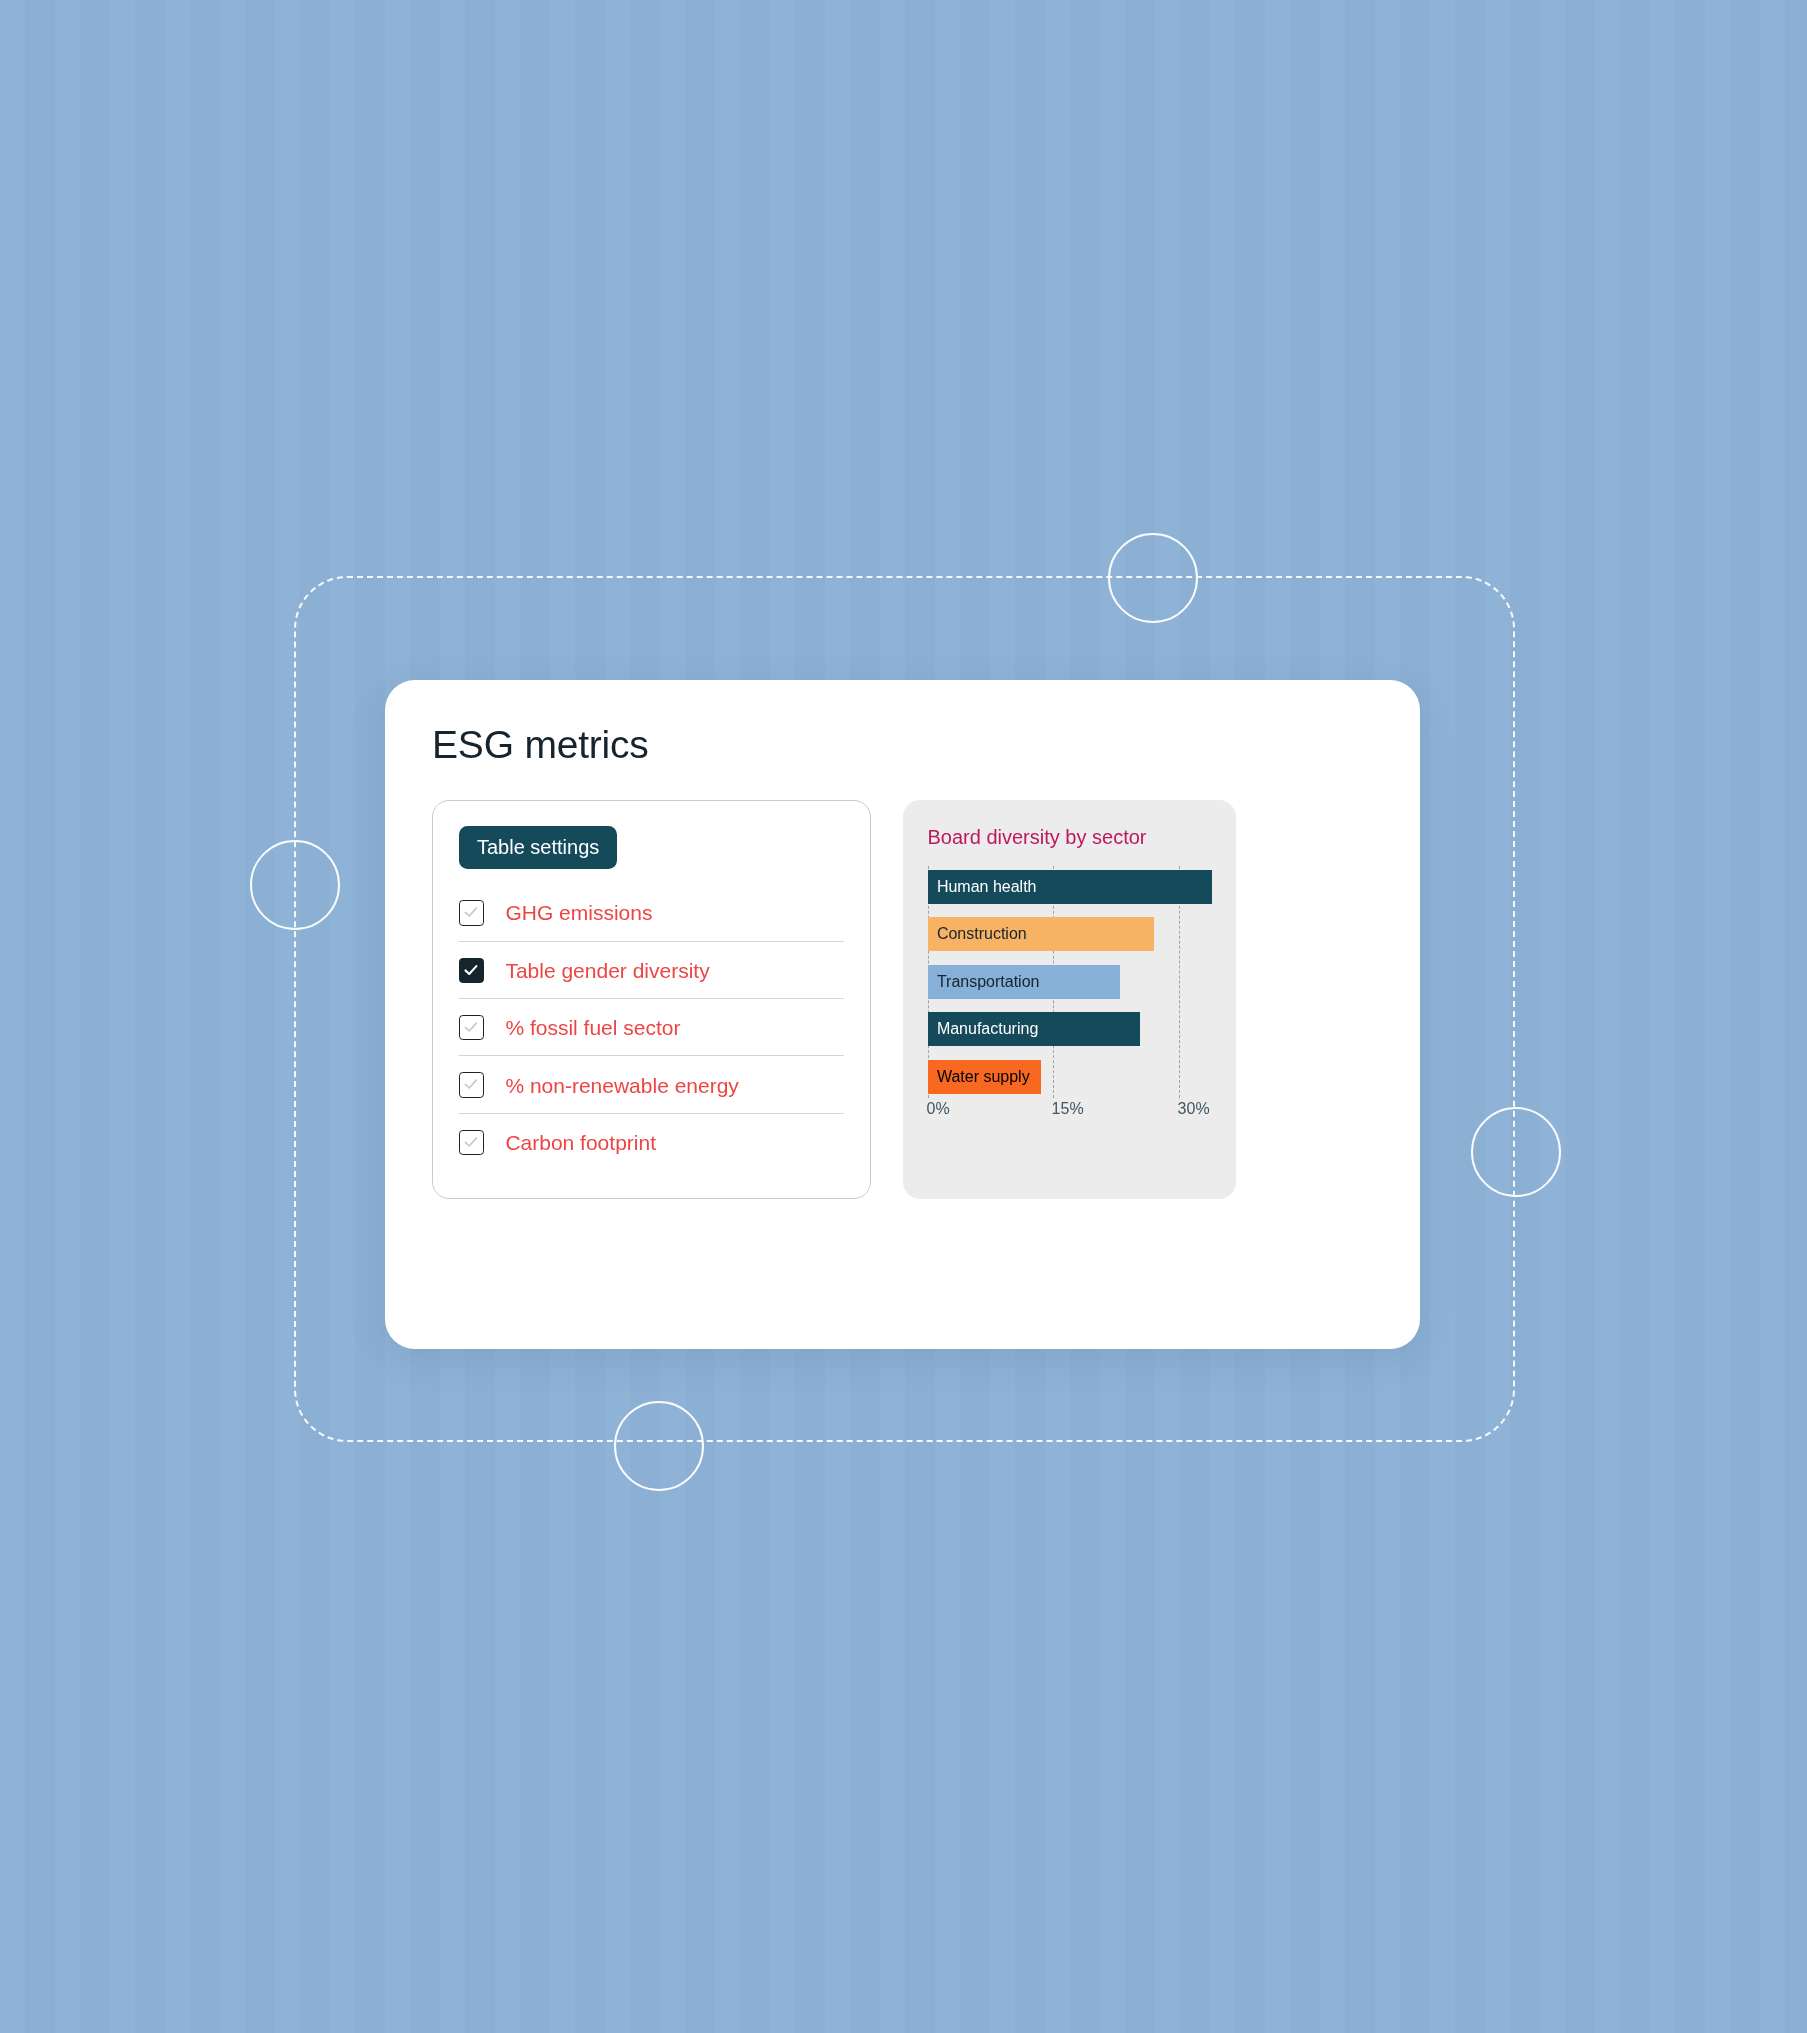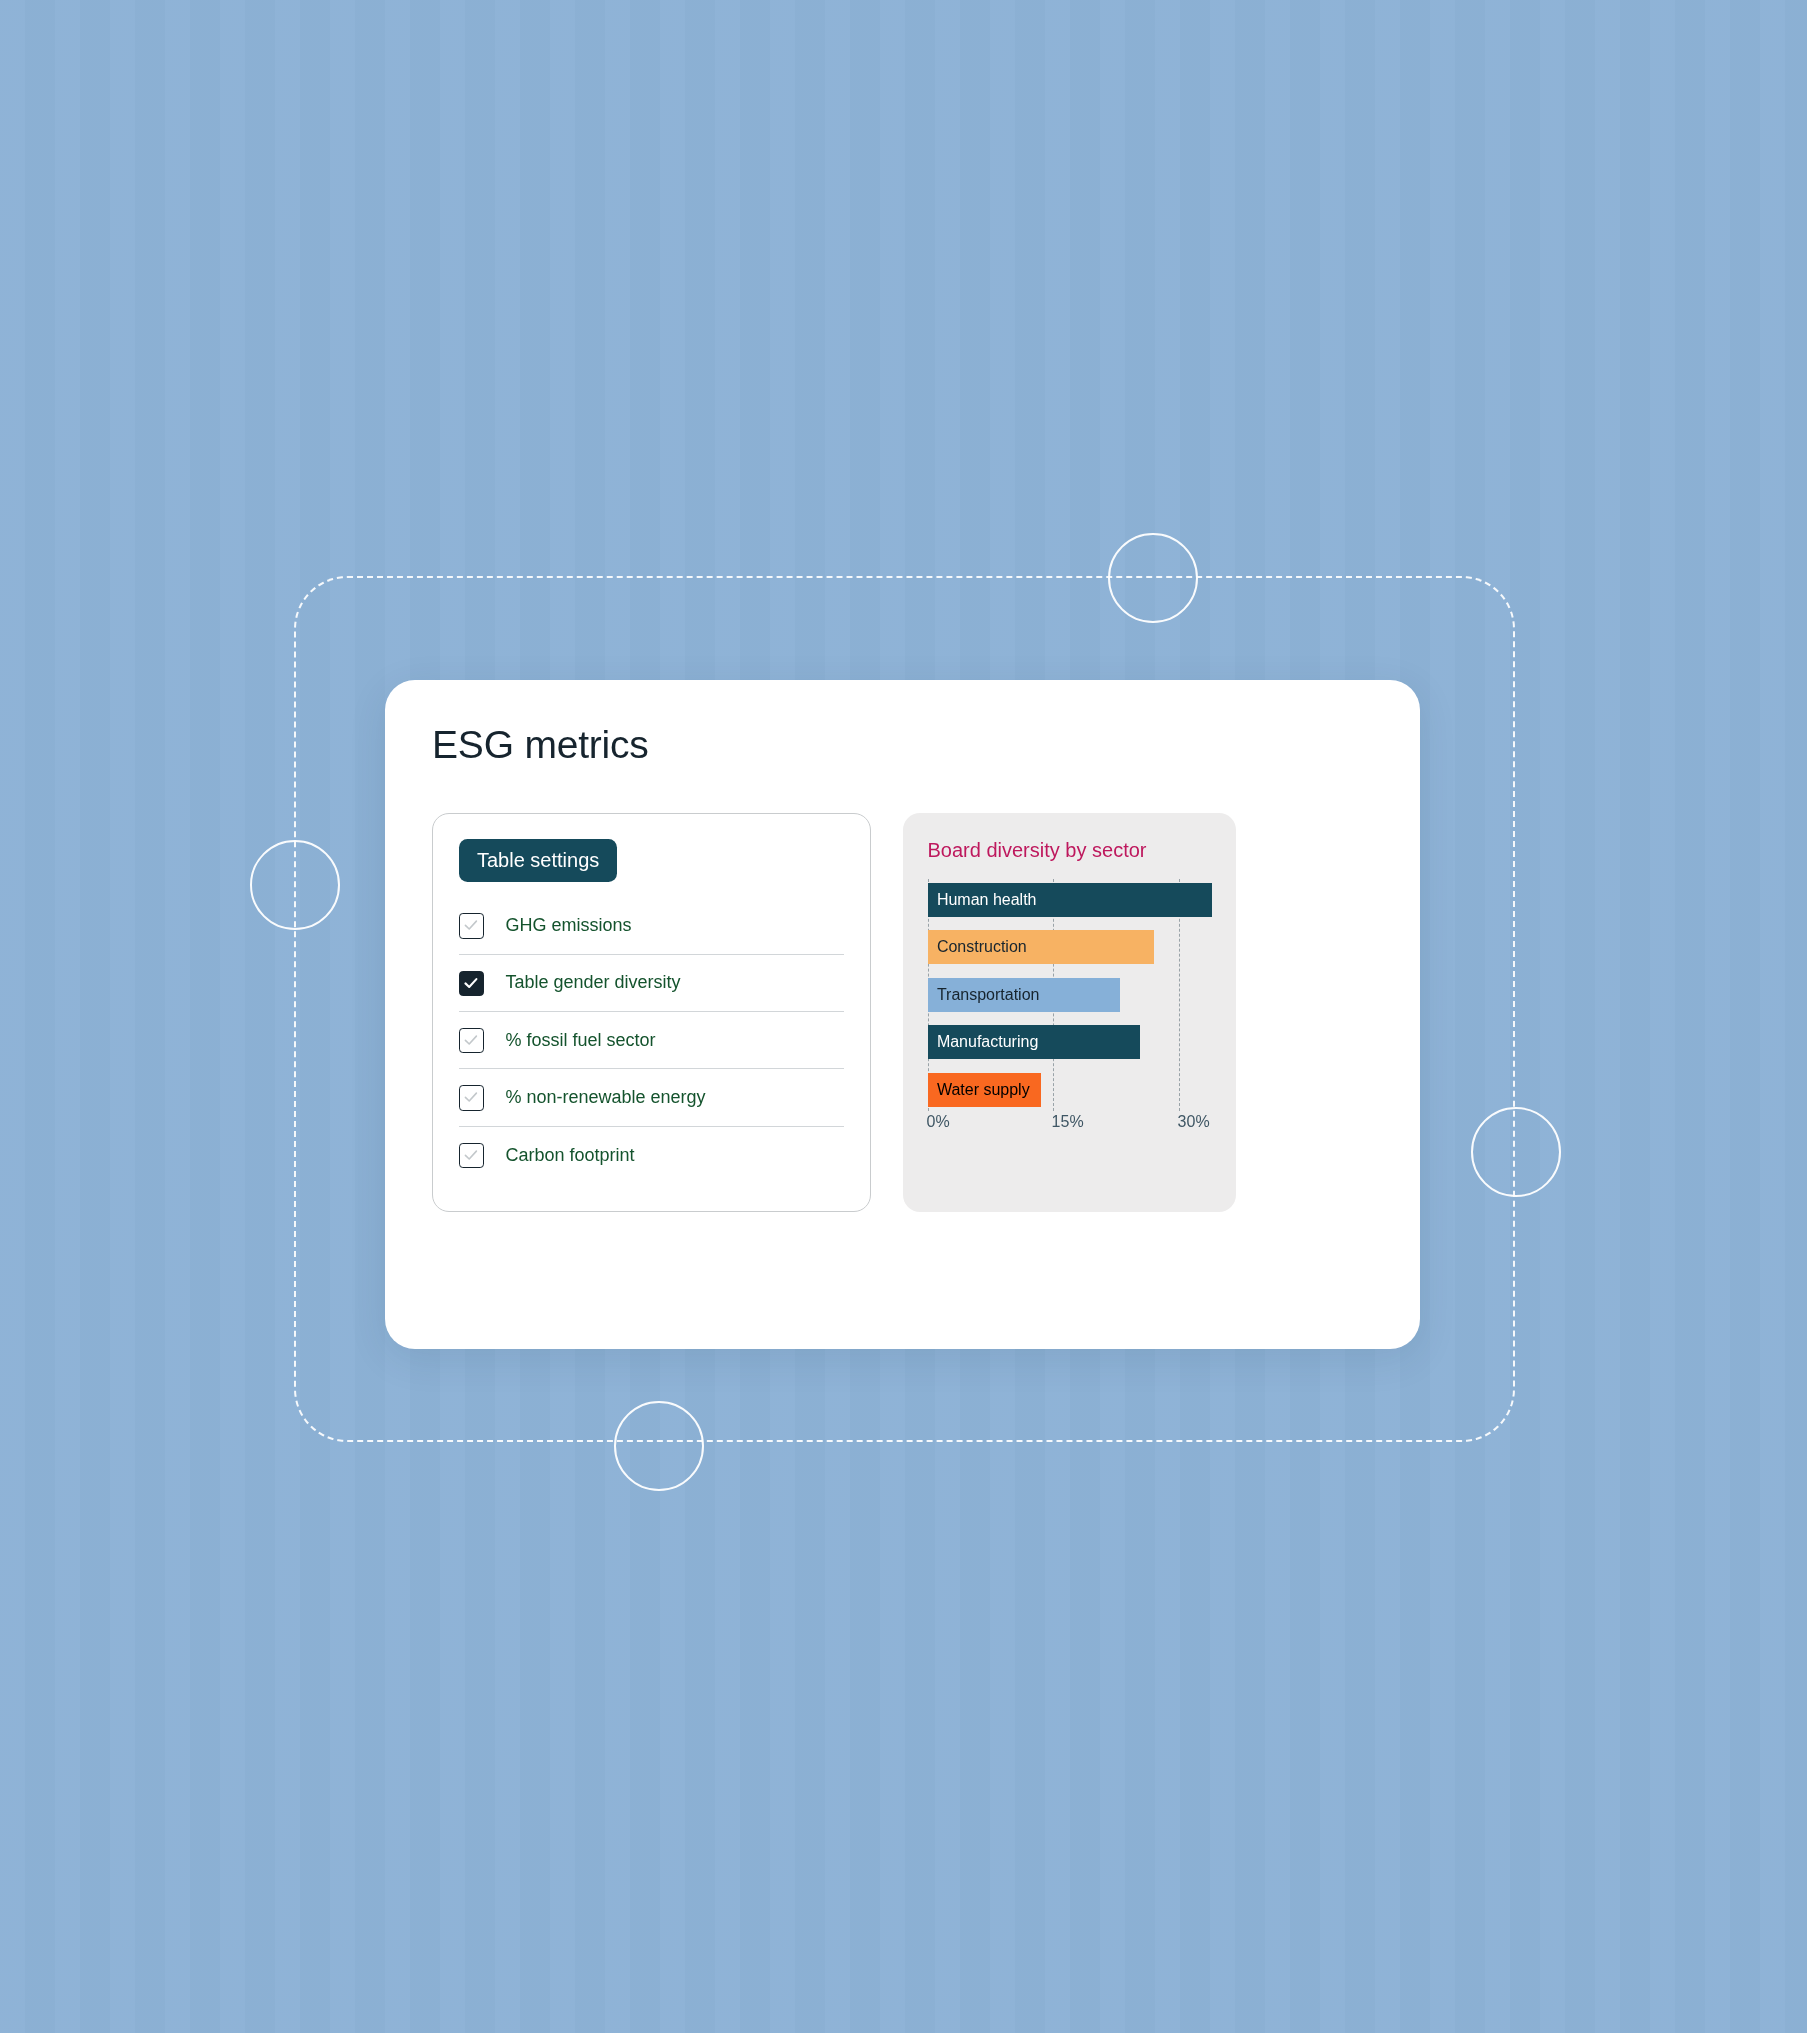--- a/index.html
+++ b/index.html
@@ -62,21 +62,21 @@
     border-radius: 30px;
     box-shadow: 0 9.4px 38px rgba(20,50,80,0.10);
     padding: 43px 47px 47px 47px;
   }
 
   #page-title {
     font-size: 39px;
     font-weight: 400;
     color: #16242E;
     letter-spacing: -0.2px;
-    margin-bottom: 46px;
+    margin-bottom: 33px;
   }
 
   #panels {
     display: flex;
     gap: 32px;
   }
 
   
   #settings-panel {
     width: 439px;
@@ -117,22 +117,22 @@
     position: relative;
     border: 1.9px solid #16242E;
     background: #FFFFFF;
   }
   .checkbox-box.checked {
     background: #16242E;
   }
   .checkbox-box svg { position: absolute; left: 1.9px; top: 1.9px; }
 
   .checkbox-label {
-    font-size: 18px;
-    color: #14532d;
+    font-size: 21px;
+    color: #ef4444;
     line-height: 1.1;
   }
 
   
   #chart-panel {
     width: 333px;
     background: #EDECEC;
     border-radius: 17px;
     padding: 26px 24.5px 21px 24.5px;
   }

